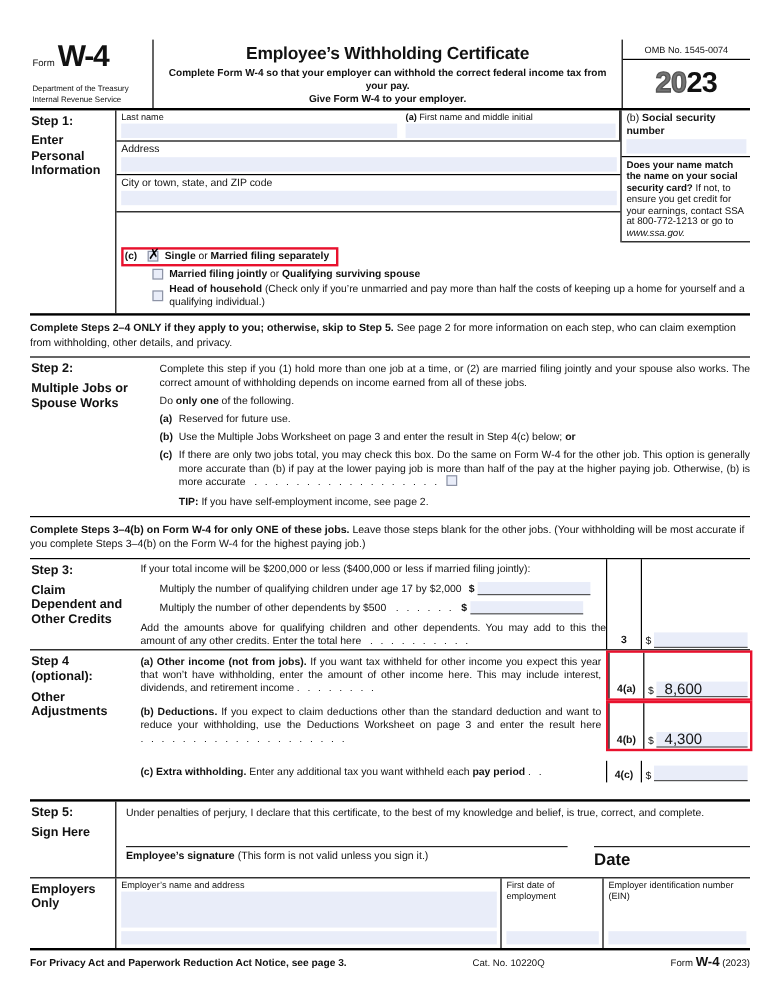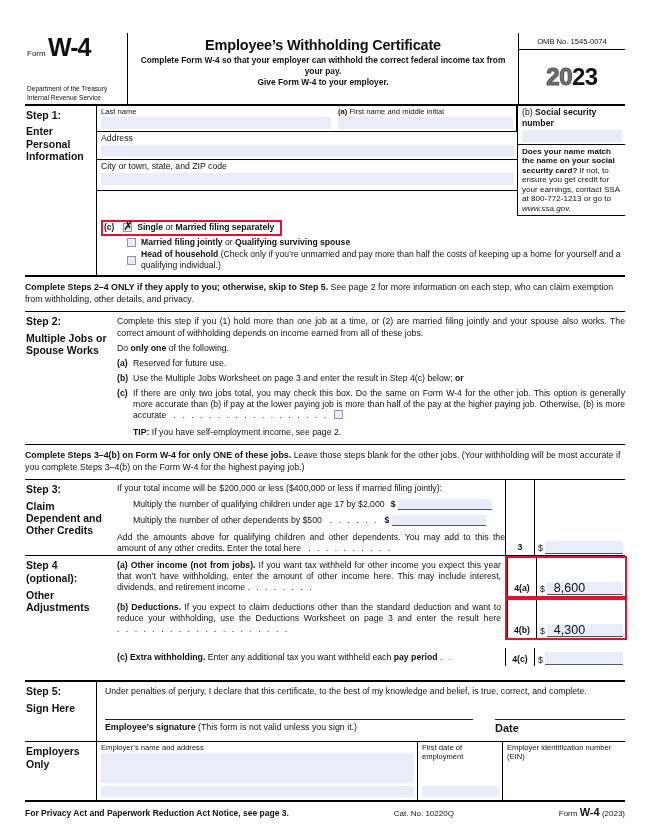--- a/index.html
+++ b/index.html
@@ -20,21 +20,21 @@
   .i{font-style:italic;}
   .field{background:var(--field-bg);display:block;}
   .ufield{background:var(--field-bg);border-bottom:1.3px solid #555;}
 
   
   .hdr{display:flex;border-bottom:2.5px solid var(--rule);}
   .hdr-left{width:102px;padding:4px 2px 2px 2px;display:flex;flex-direction:column;justify-content:space-between;}
   .formword{font-size:8px;}
   .formnum{font-size:25px;font-weight:bold;letter-spacing:-1px;line-height:.85;}
   .dept{font-size:6.6px;line-height:1.25;}
-  .hdr-mid{flex:1;border-left:1.5px solid var(--rule);border-right:1.5px solid var(--rule);text-align:center;padding:3px 8px 16px 8px;}
+  .hdr-mid{flex:1;border-left:1.5px solid var(--rule);border-right:1.5px solid var(--rule);text-align:center;padding:3px 8px 2px 8px;}
   .title{font-size:14.5px;font-weight:bold;letter-spacing:-.2px;}
   .subtitle{font-size:8.4px;font-weight:bold;line-height:1.3;margin-top:1px;}
   .hdr-right{width:106px;display:flex;flex-direction:column;}
   .omb{font-size:7.6px;text-align:center;padding:4px 2px 3px 2px;border-bottom:1px solid var(--rule);}
   .year{flex:1;display:flex;align-items:center;justify-content:center;font-size:24px;font-weight:bold;letter-spacing:-.5px;}
   .year-outline{color:#737373;-webkit-text-stroke:1.1px #555;}
 
   
   .labelcol{width:72px;flex:none;padding:3px 4px 3px 1px;}
   .labelcol .stepname{font-size:10.5px;font-weight:bold;line-height:1.2;}
@@ -69,21 +69,21 @@
   .cb .mark{position:absolute;left:-1px;top:-4px;font-size:12px;font-weight:bold;color:#000;line-height:1;}
   .opt{font-size:8.6px;}
   .indent-cb{margin-left:26px;}
 
   
   .notice{padding:5px 2px 6px 0;font-size:8.8px;line-height:1.3;}
   .n1{border-bottom:1.5px solid var(--rule);}
   .n2{border-bottom:1.5px solid var(--rule);}
 
   
-  .s2{display:flex;border-bottom:1.5px solid var(--rule);padding-bottom:6px;}
+  .s2{display:flex;border-bottom:1.5px solid var(--rule);padding-bottom:6px;gap:16px;}
   .s2-content{flex:1;padding-top:4px;}
   .para{text-align:justify;line-height:1.3;}
   .mt4{margin-top:4px;} .mt6{margin-top:6px;}
   .lstitem{display:flex;margin-top:4px;}
   .lstpfx{font-weight:bold;width:16px;flex:none;}
   .lstbody{flex:1;}
   .dots{letter-spacing:2px;white-space:nowrap;}
   .endcb{display:inline-block;width:9px;height:9px;background:var(--field-bg);border:1px solid #8d93a5;vertical-align:-1px;margin-left:6px;}
 
   
@@ -106,29 +106,29 @@
   .s4text{flex:1;padding:4px 6px 4px 0;}
   .redoutline{border:2.5px solid var(--highlight);margin:0 -2px;display:flex;}
   .redoutline .numcol{border-left:1px solid var(--rule);border-right:1px solid var(--rule);width:30px;flex:none;display:flex;flex-direction:column;justify-content:flex-end;}
   .redoutline .amtcol{width:88px;flex:none;display:flex;flex-direction:column;justify-content:flex-end;}
 
   
   .s5{display:flex;border-bottom:1.5px solid var(--rule);}
   .s5-content{flex:1;padding:4px 0 5px 8px;}
   .sigrow{display:flex;margin-top:22px;}
   .sigline{flex:1;border-top:1.5px solid #222;margin-right:22px;padding-top:2px;font-size:8.8px;}
-  .dateline{width:130px;border-top:1.5px solid #222;padding-top:2px;font-size:11px;}
+  .dateline{width:130px;border-top:1.5px solid #222;padding-top:2px;font-size:14px;}
 
   
   .emp{display:flex;border-bottom:2.5px solid var(--rule);}
   .emp-name{flex:1;border-right:1px solid var(--rule);padding:1px 3px 3px 4px;}
   .emp-name .bigfield{height:30px;margin-top:1px;}
   .emp-name .strip{height:11px;margin-top:3px;}
   .emp-date{width:85px;flex:none;border-right:1px solid var(--rule);padding:1px 3px 3px 4px;display:flex;flex-direction:column;}
-  .emp-ein{width:122px;flex:none;padding:1px 3px 3px 4px;display:flex;flex-direction:row;}
+  .emp-ein{width:122px;flex:none;padding:1px 3px 3px 4px;display:flex;flex-direction:column;}
   .emp .lab{font-size:7.6px;line-height:1.2;}
   .emp .spacer{flex:1;}
   .emp .strip2{height:11px;}
 
   
   .footer{display:flex;align-items:baseline;margin-top:4px;font-size:8.5px;}
   .footer .left{font-weight:bold;}
   .footer .mid{flex:1;text-align:center;font-size:8px;}
   .footer .right{font-size:8px;}
   .footer .right .fnum{font-weight:bold;font-size:11px;}

